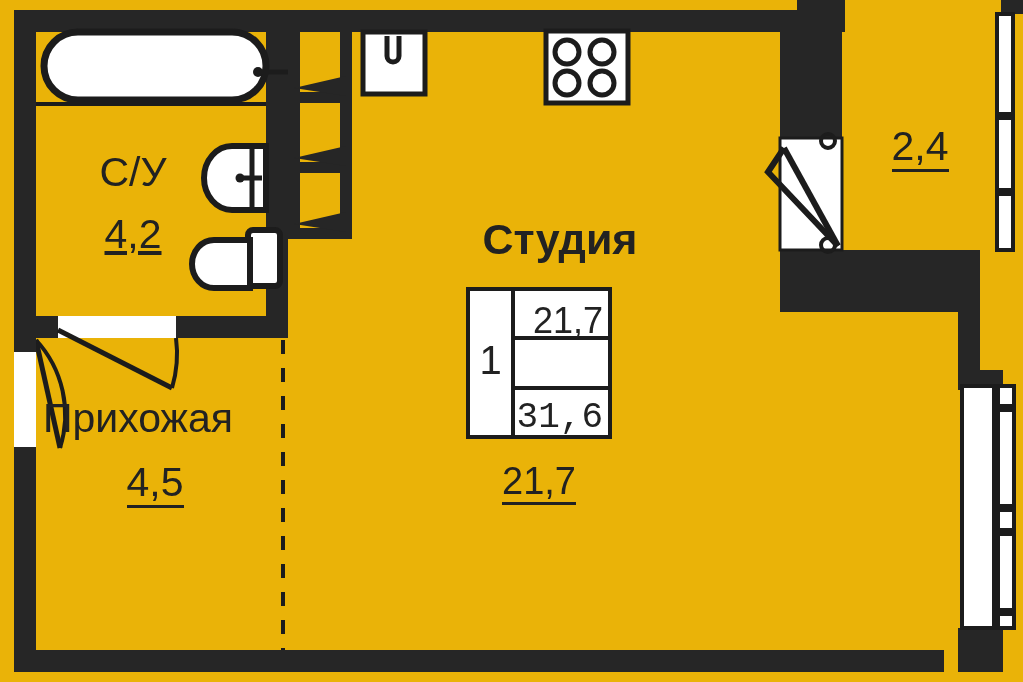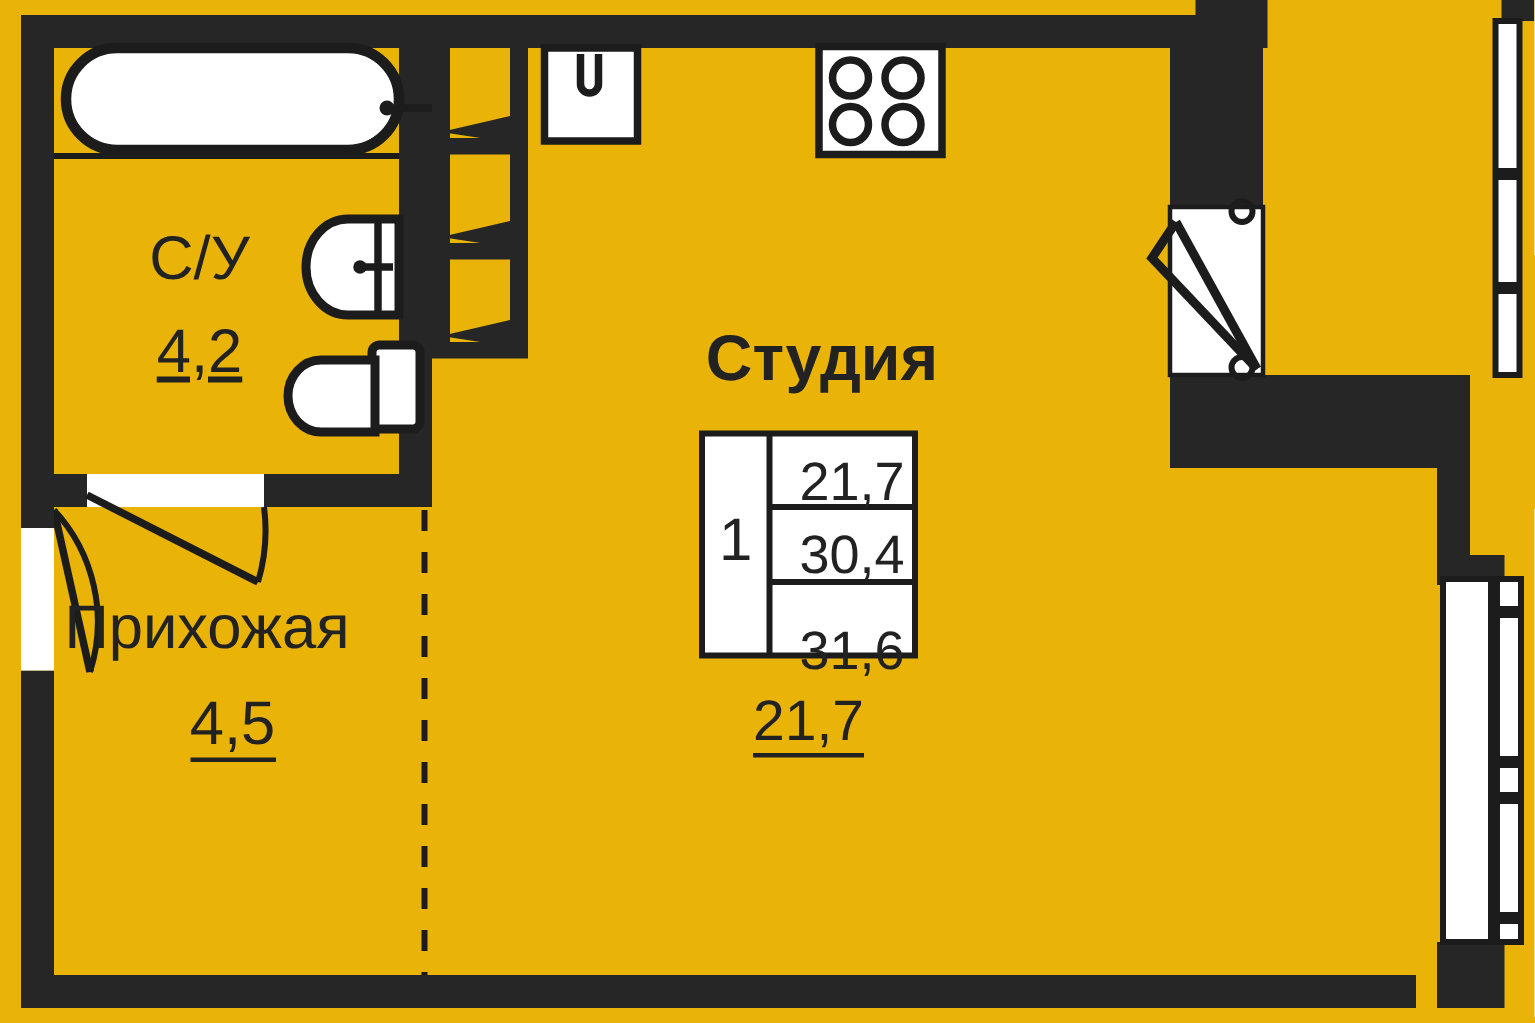--- a/index.html
+++ b/index.html
@@ -179,25 +179,27 @@
   </svg>
 
   <div class="lbl lbl-room-name" style="left:0; top:152px; width:266px;">С/У</div>
   <div class="lbl lbl-room-area" style="left:0; top:214px; width:266px;text-decoration:underline;">4,2</div>
 
   <div class="lbl lbl-room-name" style="left:13px; top:398px; width:250px;">Прихожая</div>
   <div class="lbl" style="left:30px; top:462px; width:250px;">
     <span class="lbl-room-area underlined" style="display:inline-block;">4,5</span>
   </div>
 
-  <div class="lbl lbl-studio" style="left:408px; top:218px; width:280px;">Студия</div>
+  <div class="lbl lbl-studio" style="left:420px; top:218px; width:280px;">Студия</div>
 
   <div class="tbl-rooms" style="left:468px; top:340px; width:45px;">1</div>
   <div class="tbl-cell" style="left:513px; top:303px; width:90px;">21,7</div>
-  <div class="tbl-cell" style="left:513px; top:352px; width:90px;">30,4</div>
-  <div class="tbl-cell" style="left:513px; top:416px; width:90px;">31,6</div>
+  <div class="tbl-cell" style="left:513px; top:400px; width:90px;font-family:Liberation Mono, monospace;">31,6</div>
 
   <div class="lbl" style="left:468px; top:462px; width:142px;">
     <span class="lbl-room-area underlined" style="display:inline-block; font-size:38px;">21,7</span>
   </div>
 
+  <div class="lbl" style="left:845px; top:126px; width:150px;">
+    <span class="lbl-room-area underlined" style="display:inline-block;">2,4</span>
+  </div>
 
 </div>
 
 </body></html>

